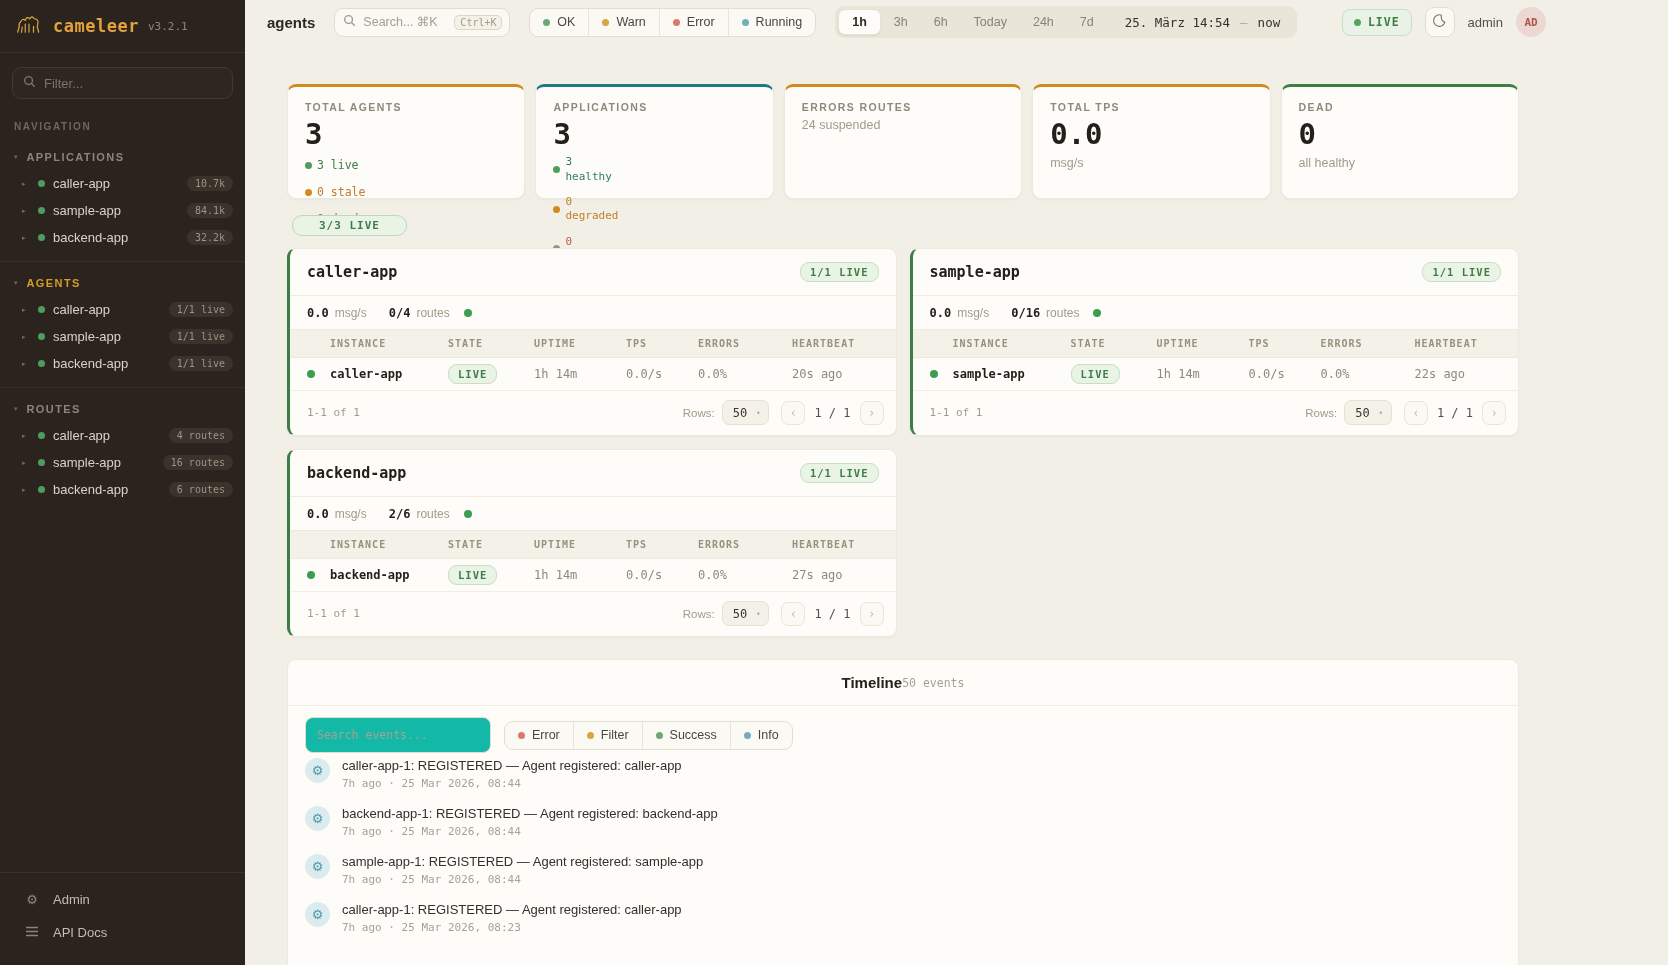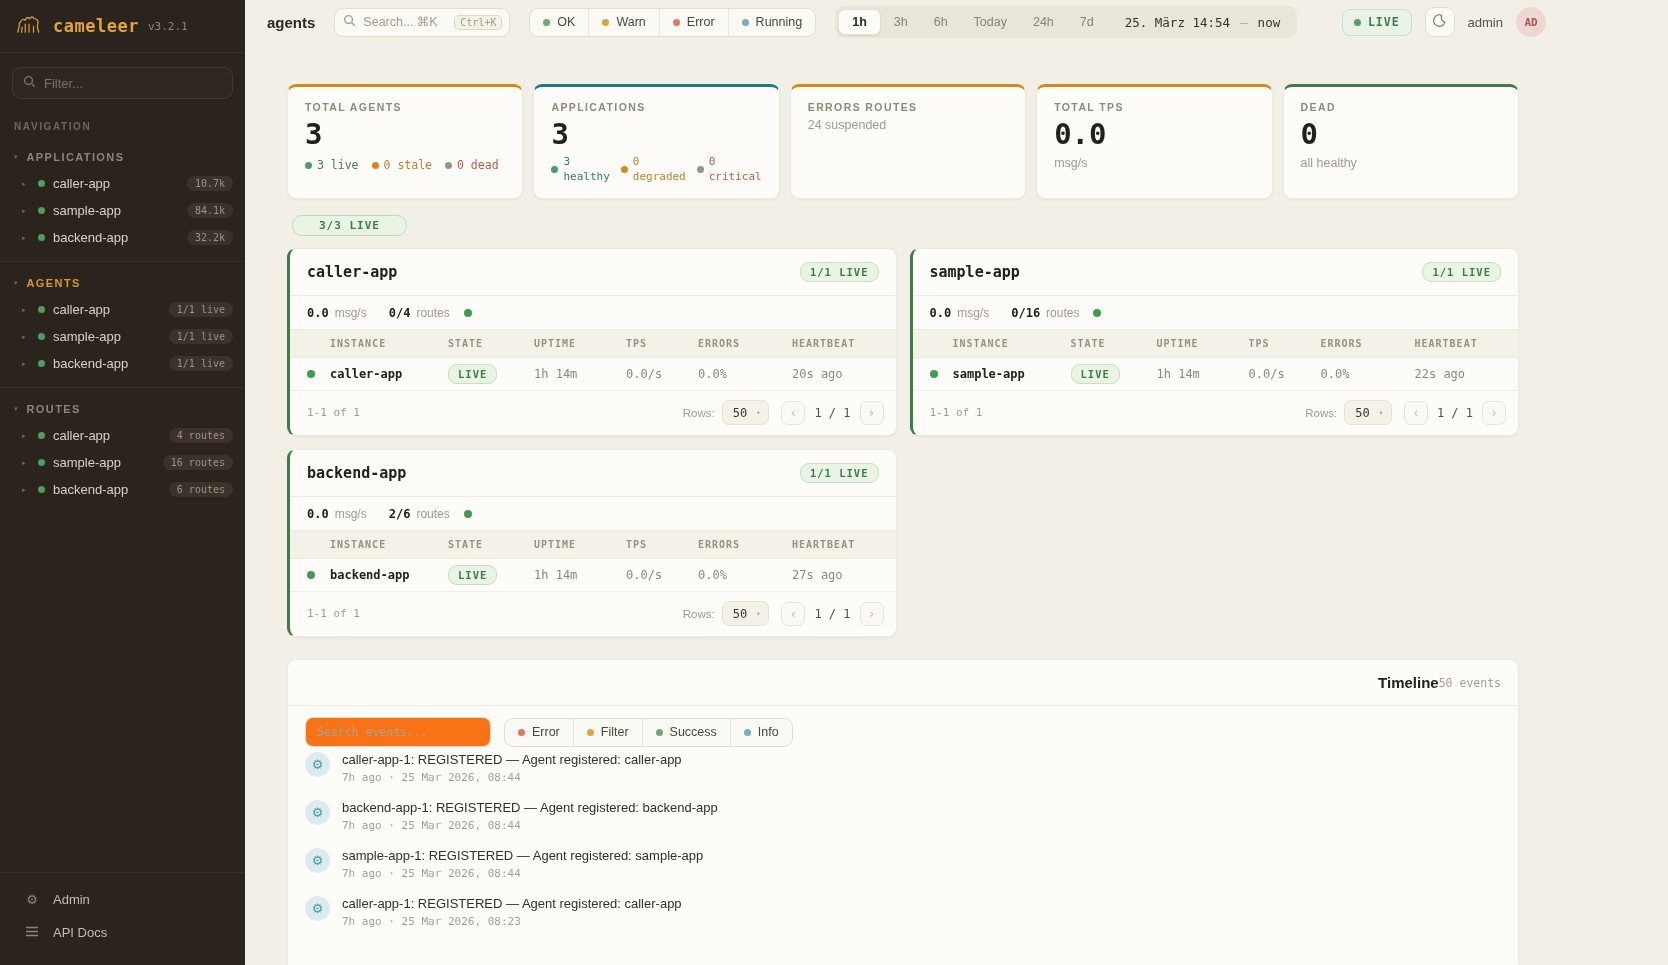--- a/index.html
+++ b/index.html
@@ -57,21 +57,21 @@
   .user-name { font-size:13px; color:#55504a; }
   .avatar { width:30px; height:30px; border-radius:50%; background:#edd7d2; color:#b0544a; font-family:"DejaVu Sans Mono", monospace; font-size:11px; font-weight:bold; display:flex; align-items:center; justify-content:center; cursor:pointer; }
 
   
   .content { padding:40px 0 0 42px; width:1274px; overflow:hidden; flex:1; }
   .stats-row { display:grid; grid-template-columns:repeat(5,1fr); gap:10px; width:1232px; }
   .stat-card { background:#fdfcf8; border:1px solid #eceadf; border-top:3px solid #d18a1e; border-radius:9px; padding:14px 17px 12px; box-shadow:0 1px 2px rgba(60,50,30,.05); height:115px; }
   .stat-title { font-size:10.5px; letter-spacing:1.4px; color:#8f897c; font-weight:bold; }
   .stat-value { font-family:"DejaVu Sans Mono", monospace; font-size:29px; font-weight:bold; color:#22201b; margin-top:5px; line-height:1.15; }
   .stat-sub { font-size:12.5px; color:#a29b8c; margin-top:5px; }
-  .stat-meta { display:flex; gap:13px; margin-top:7px; font-family:"DejaVu Sans Mono", monospace; font-size:11.5px; }
+  .stat-meta { display:flex; gap:13px; margin-top:7px; font-family:"DejaVu Sans Mono", monospace; font-size:11.5px;flex-direction:column; }
   .meta-item { display:flex; align-items:center; gap:5px; white-space:nowrap; }
   .meta-stack { display:flex; align-items:center; gap:5px; font-size:11px; }
   .meta-col { display:flex; flex-direction:column; line-height:1.3; }
 
   .overview-badge { display:inline-flex; margin:16px 0 12px 5px; padding:3px 26px; border:1px solid #bcd9ba; background:#e9f3e6; color:#3f7d46; font-family:"DejaVu Sans Mono", monospace; font-size:11px; font-weight:bold; border-radius:10px; letter-spacing:1px; }
 
   .apps-grid { display:grid; grid-template-columns:1fr 1fr; gap:13px; width:1232px; align-items:start; }
   .app-card { background:#fdfcf8; border:1px solid #eceadf; border-left:3px solid #3e7d48; border-radius:9px; box-shadow:0 1px 2px rgba(60,50,30,.06); overflow:hidden; }
   .app-header { display:flex; align-items:center; justify-content:space-between; padding:13px 17px; border-bottom:1px solid #efece1; }
   .app-name { font-family:"DejaVu Sans Mono", monospace; font-weight:bold; font-size:15px; color:#22201b; }
@@ -89,25 +89,25 @@
   .tbl-foot { display:flex; align-items:center; padding:9px 12px 10px 17px; font-family:"DejaVu Sans Mono", monospace; font-size:11px; color:#a29b8c; }
   .foot-spacer { flex:1; }
   .rows-label { font-family:"Liberation Sans", sans-serif; font-size:11.5px; color:#a29b8c; margin-right:7px; }
   .rows-select { display:flex; align-items:center; gap:9px; background:#f4f1e8; border:1px solid #e6e1d2; border-radius:7px; height:25px; padding:0 8px 0 10px; font-family:"DejaVu Sans Mono", monospace; font-size:12px; color:#3a362e; cursor:pointer; margin-right:12px; }
   .select-caret { font-size:7px; color:#a29b8c; }
   .page-btn { width:24px; height:24px; border:1px solid #eae5d7; background:#fbf9f4; border-radius:7px; color:#c0bab0; display:flex; align-items:center; justify-content:center; font-size:12px; cursor:pointer; }
   .page-ind { margin:0 9px; font-size:12px; color:#55504a; }
 
   
   .timeline-card { margin-top:22px; width:1232px; background:#fdfcf8; border:1px solid #eceadf; border-radius:9px; box-shadow:0 1px 2px rgba(60,50,30,.06); height:314px; overflow:hidden; }
-  .tl-header { display:flex; align-items:center; justify-content:flex-end; padding:14px 17px; border-bottom:1px solid #efece1; }
+  .tl-header { display:flex; align-items:center; justify-content:center; padding:14px 17px; border-bottom:1px solid #efece1; }
   .tl-title { font-size:15px; font-weight:bold; color:#22201b; }
   .tl-count { font-family:"DejaVu Sans Mono", monospace; font-size:11.5px; color:#a8a193; }
   .tl-toolbar { display:flex; gap:13px; padding:11px 17px 5px; align-items:center; }
-  .tl-search { width:186px; height:30px; border:1px solid #e3ddcd; border-radius:8px; background:#f97316; padding:0 11px; font-family:"DejaVu Sans Mono", monospace; font-size:11.5px; color:#37332b; outline:none; }
+  .tl-search { width:186px; height:36px; border:1px solid #e3ddcd; border-radius:8px; background:#14b8a6; padding:0 11px; font-family:"DejaVu Sans Mono", monospace; font-size:11.5px; color:#37332b; outline:none; }
   .tl-search::placeholder { color:#a8a193; }
   .events { overflow:hidden; height:212px; padding-top:8px; }
   .event { display:flex; gap:12px; padding:8px 17px; align-items:flex-start; cursor:pointer; }
   .event.clipped { margin-top:-16px; }
   .ev-icon { width:25px; height:25px; border-radius:50%; background:#dcecee; color:#4f9aa8; display:flex; align-items:center; justify-content:center; font-size:13px; flex-shrink:0; }
   .ev-title { font-size:13px; color:#33302a; }
   .ev-time { font-family:"DejaVu Sans Mono", monospace; font-size:11px; color:#a8a193; margin-top:4px; }
 </style>
 </head>
 <body>

